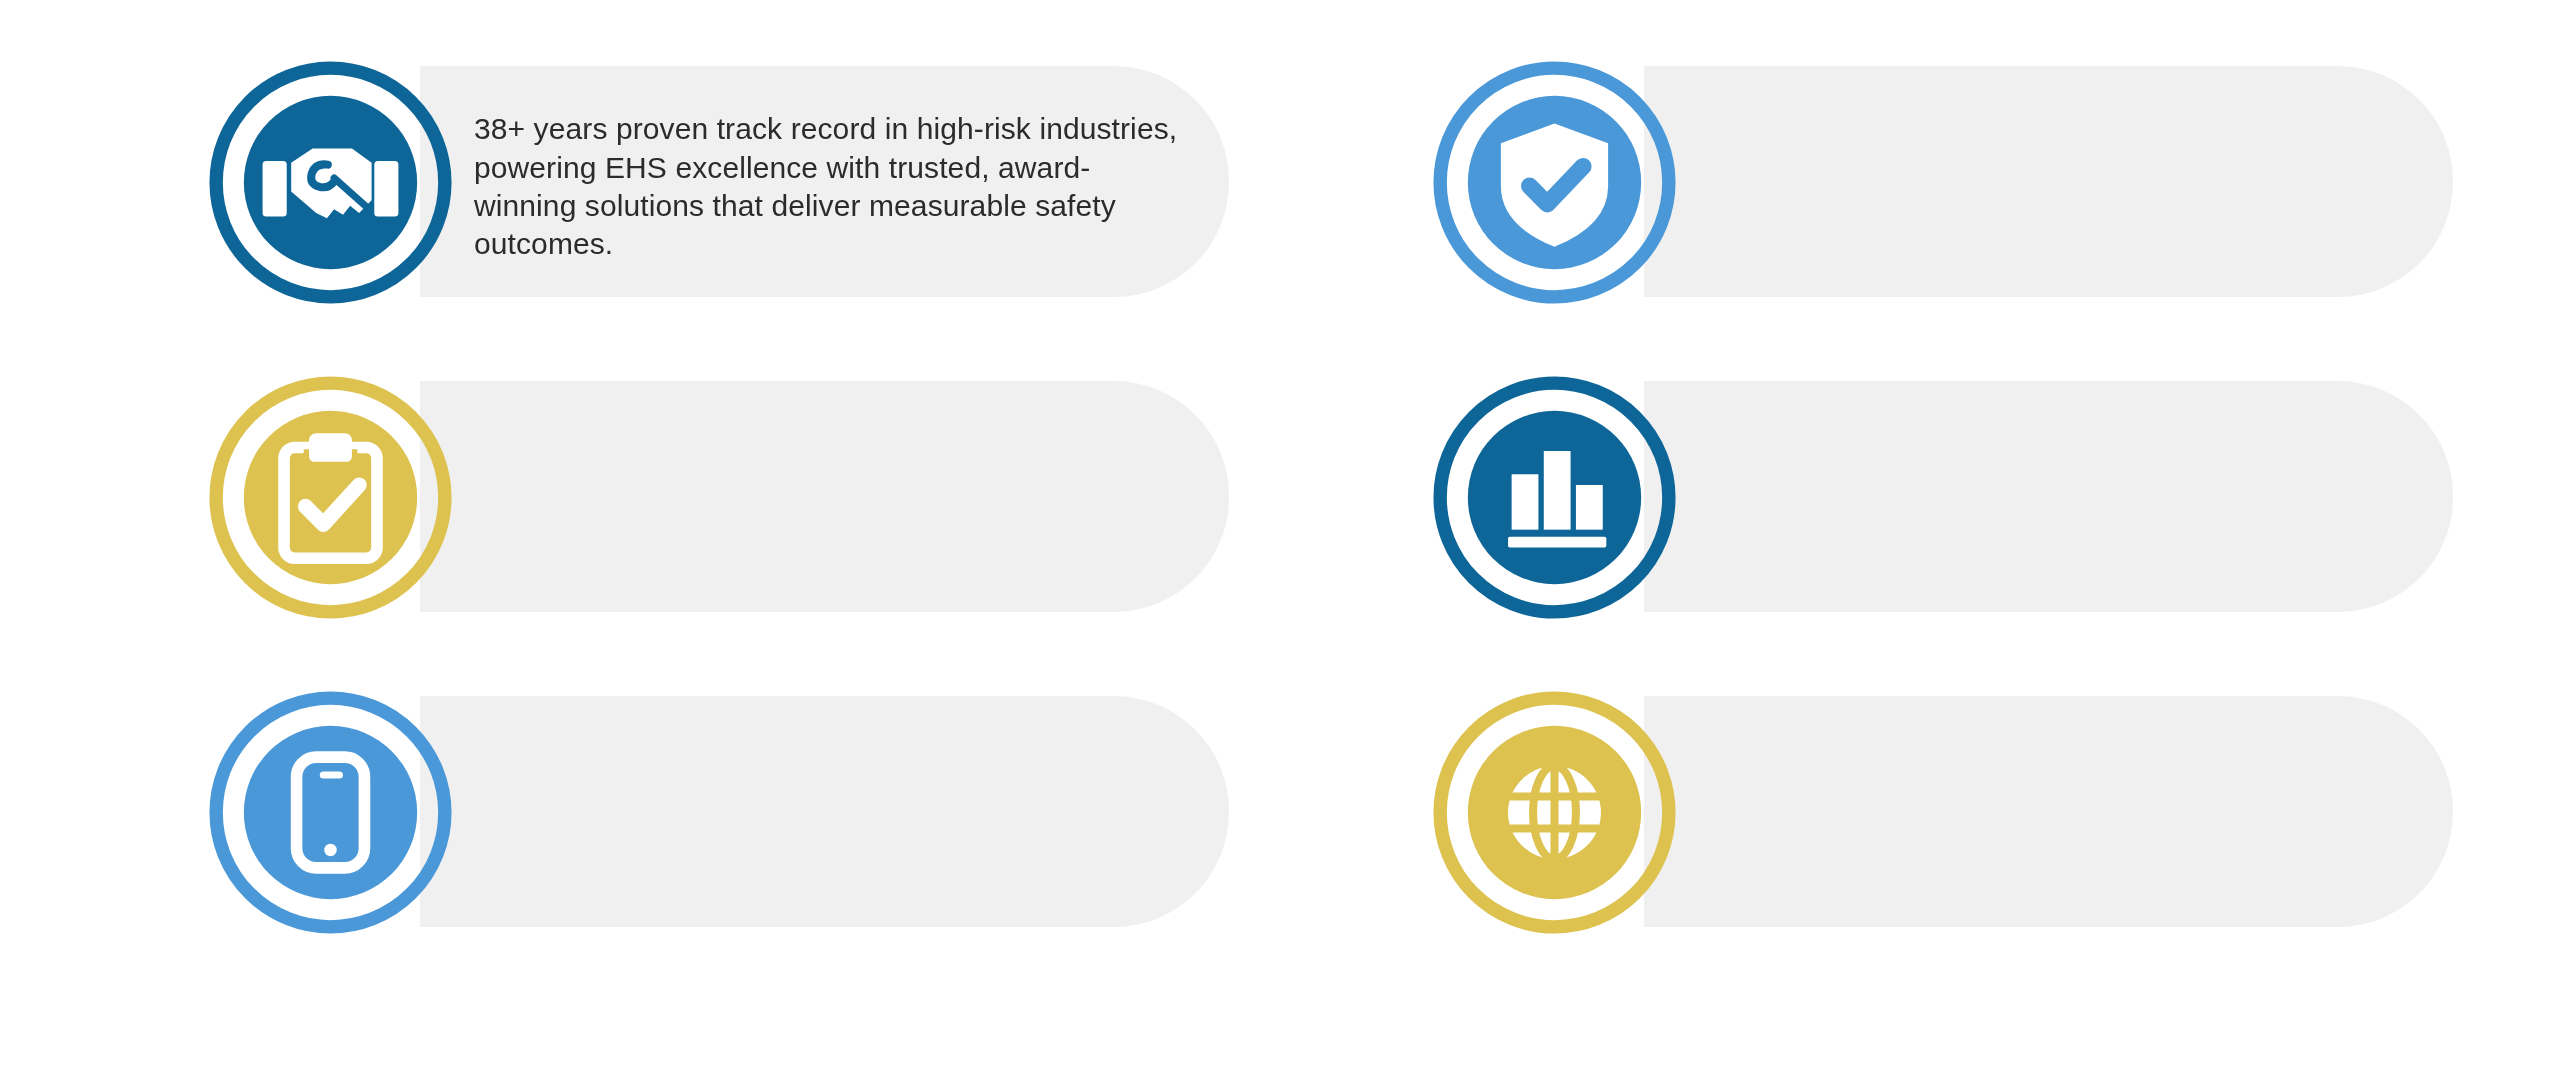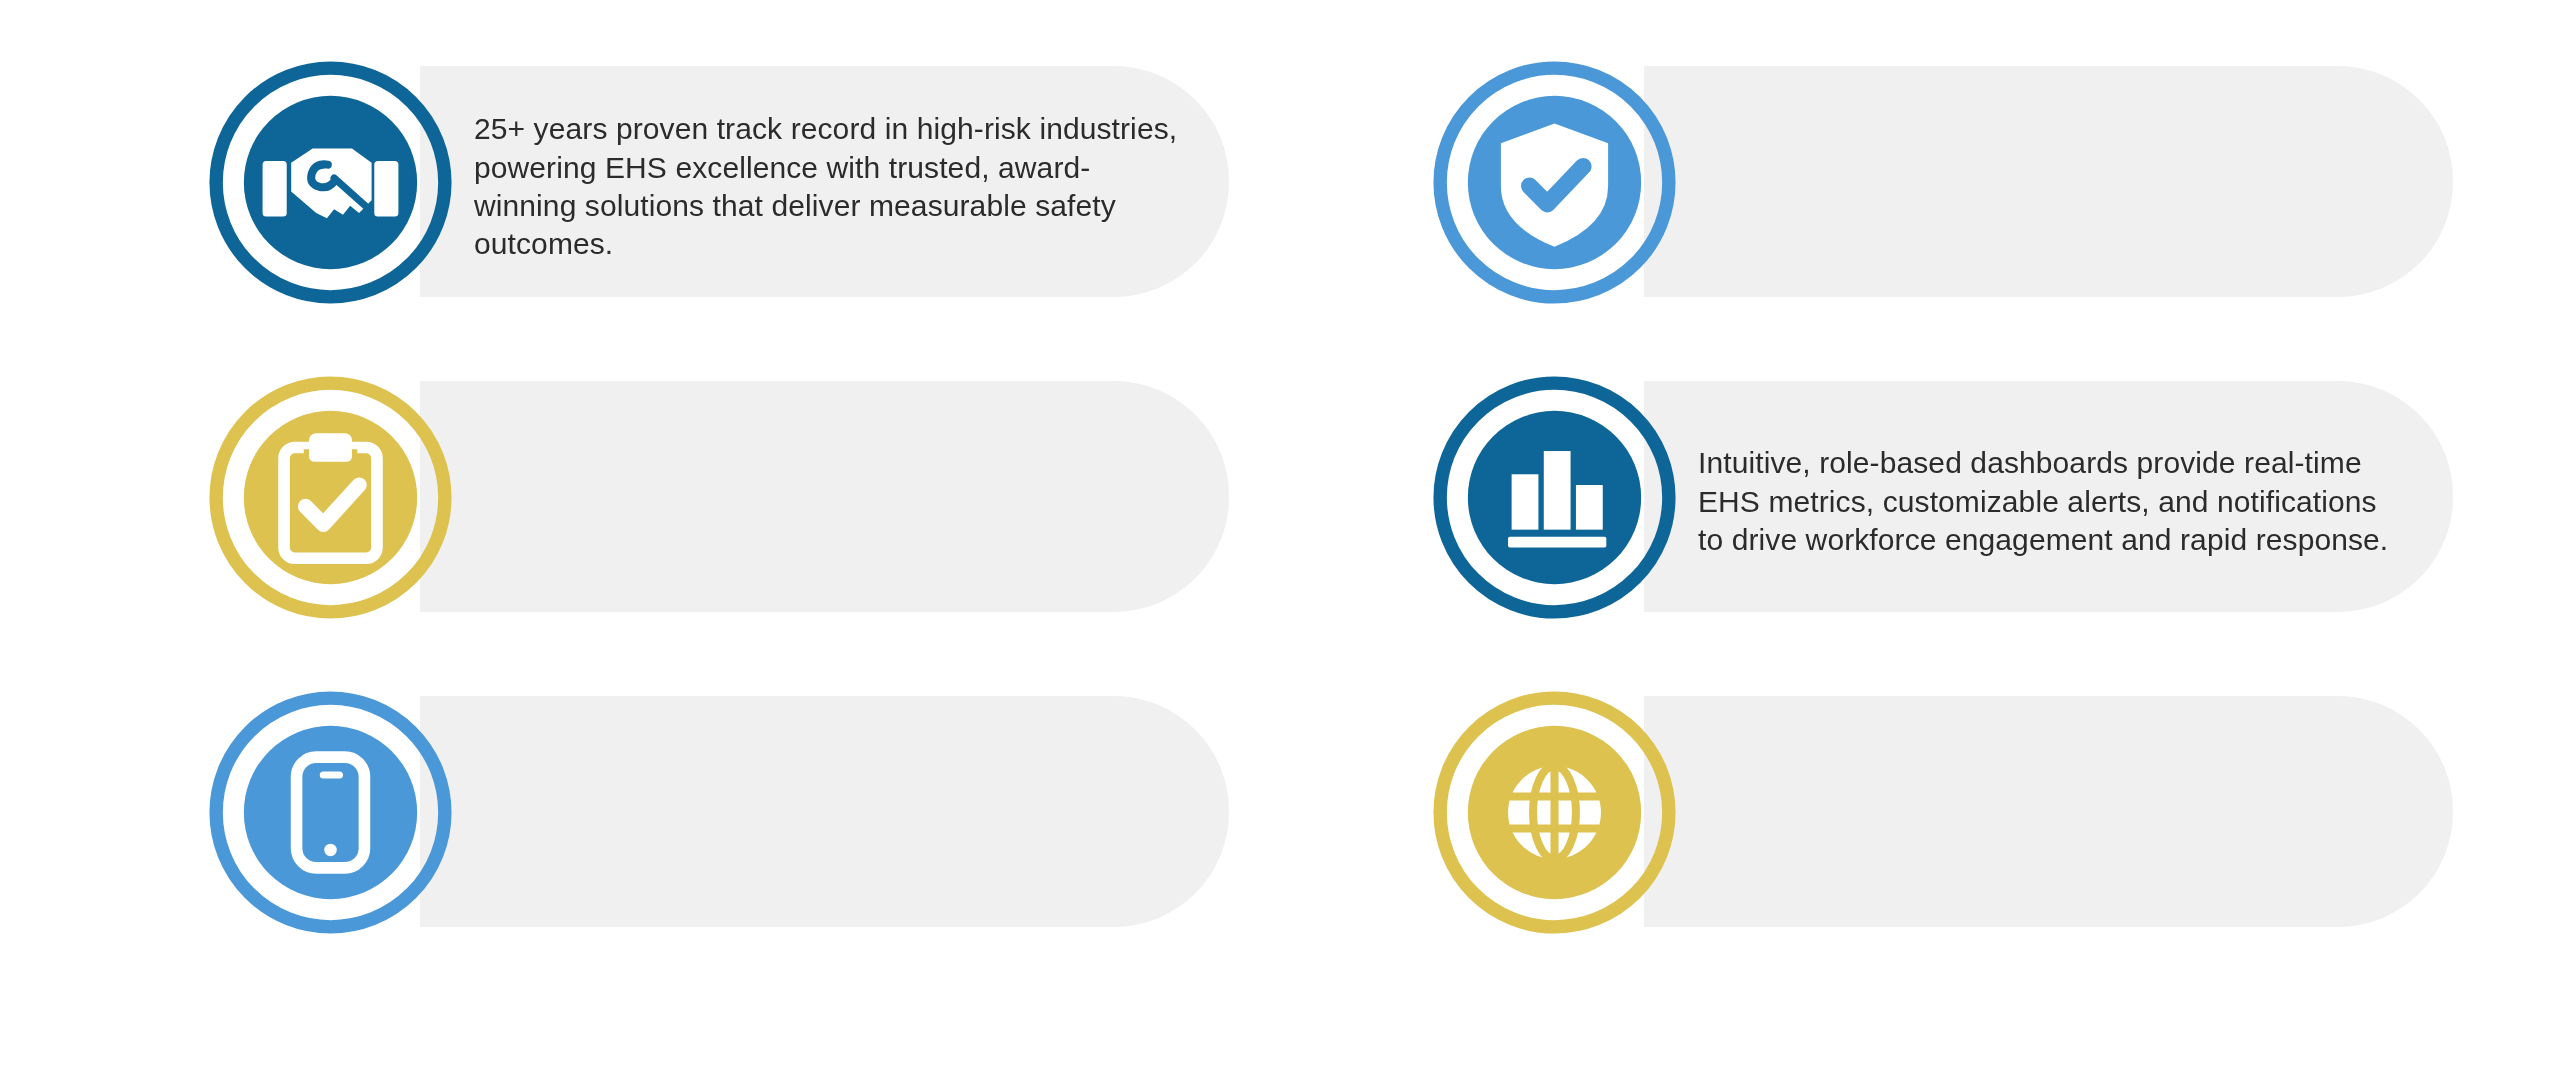--- a/index.html
+++ b/index.html
@@ -99,21 +99,21 @@
             <rect x="185" y="112" width="27" height="62" rx="4"></rect>
             <circle cx="198.5" cy="166" r="4"></circle>
             <path d="M92 114 L116 98 L160 98 L182 114 L182 156 L168 170
                      L158 162 L150 172 L140 166 L132 176 L120 170
                      L92 146 Z"></path>
           </g>
           <path d="M133 116 q-14 -2 -18 10 q-3 12 9 15 q10 2 16 -6" fill="none" stroke="#0e6698" stroke-width="9" stroke-linecap="round"></path>
           <path d="M140 131 L176 163" fill="none" stroke="#0e6698" stroke-width="8" stroke-linecap="round"></path>
         </svg>
       </div>
-      <div class="card-text">25+ years proven track record in high-risk industries, powering EHS excellence with trusted, award-winning solutions that deliver measurable safety outcomes.</div>
+      <div class="card-text">38+ years proven track record in high-risk industries, powering EHS excellence with trusted, award-winning solutions that deliver measurable safety outcomes.</div>
     </div>
 
     <div class="card">
       <div class="pill"></div>
       <div class="badge">
         <svg viewBox="0 0 272 272" xmlns="http://www.w3.org/2000/svg">
           <circle cx="136" cy="136" r="128" fill="none" stroke="#4a98d8" stroke-width="15"></circle>
           <circle cx="136" cy="136" r="97" fill="#4a98d8"></circle>
           <path d="M136 70 L196 92 L196 140 Q196 184 136 208 Q76 184 76 140 L76 92 Z" fill="#ffffff"></path>
           <path d="M108 140 L128 160 L168 118" fill="none" stroke="#4a98d8" stroke-width="19" stroke-linecap="round" stroke-linejoin="round"></path>
@@ -143,21 +143,20 @@
           <circle cx="136" cy="136" r="128" fill="none" stroke="#0e6698" stroke-width="15"></circle>
           <circle cx="136" cy="136" r="97" fill="#0e6698"></circle>
           <g fill="#ffffff">
             <rect x="88" y="110" width="30" height="62"></rect>
             <rect x="124" y="84" width="30" height="88"></rect>
             <rect x="160" y="122" width="30" height="50"></rect>
             <rect x="84" y="180" width="110" height="12" rx="2"></rect>
           </g>
         </svg>
       </div>
-      <div class="card-text">Intuitive, role-based dashboards provide real-time EHS metrics, customizable alerts, and notifications to drive workforce engagement and rapid response.</div>
     </div>
 
     <div class="card">
       <div class="pill"></div>
       <div class="badge">
         <svg viewBox="0 0 272 272" xmlns="http://www.w3.org/2000/svg">
           <circle cx="136" cy="136" r="128" fill="none" stroke="#4a98d8" stroke-width="15"></circle>
           <circle cx="136" cy="136" r="97" fill="#4a98d8"></circle>
           <rect x="98" y="74" width="76" height="124" rx="22" fill="none" stroke="#ffffff" stroke-width="13"></rect>
           <rect x="124" y="90" width="26" height="8" rx="4" fill="#ffffff"></rect>

